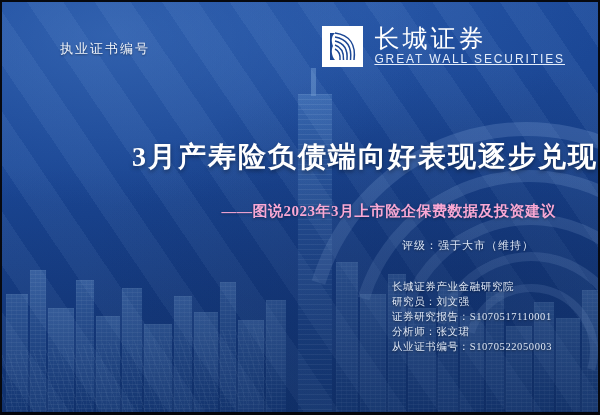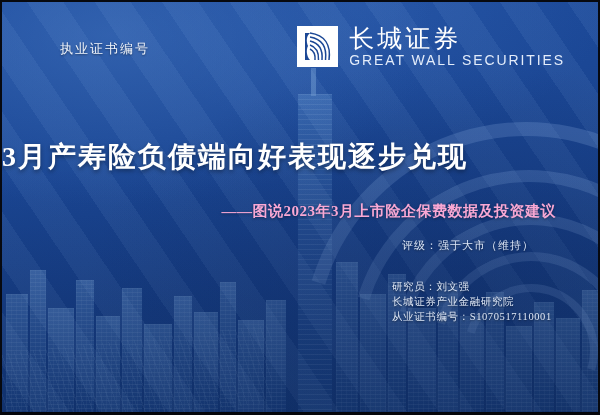--- a/index.html
+++ b/index.html
@@ -175,34 +175,35 @@
   }
   .logo-cn {
     font-size: 25px;
     color: #ffffff;
     letter-spacing: 3px;
     line-height: 1;
     white-space: nowrap;
     font-family: "Liberation Serif", "DejaVu Serif", serif;
   }
   .logo-en {
-    font-size: 14px;
+    font-size: 12px;
     color: #e3ecfa;
     letter-spacing: 1.9px;
     line-height: 1;
     white-space: nowrap;
     font-family: "Liberation Sans", sans-serif;
+    text-decoration: underline;
   }
 
   .title {
     position: absolute;
     left: 0;
     right: 0;
     top: 136px;
-    text-align: left;
+    text-align: right;
     font-size: 28px;
     font-weight: bold;
     color: #ffffff;
     letter-spacing: 2px;
     text-shadow: 0 2px 4px rgba(0,0,0,0.40);
     white-space: nowrap;
   }
 
   .subtitle {
     position: absolute;
@@ -314,19 +315,21 @@
       </div>
     </div>
 
     <div class="title">3月产寿险负债端向好表现逐步兑现</div>
 
     <div class="subtitle">——图说2023年3月上市险企保费数据及投资建议</div>
 
     <div class="rating">评级：强于大市（维持）</div>
 
     <div class="meta">
+      <div class="meta-line">长城证券产业金融研究院</div>
       <div class="meta-line">研究员：刘文强</div>
-      <div class="meta-line">长城证券产业金融研究院</div>
-      <div class="meta-line">从业证书编号：S1070517110001</div>
+      <div class="meta-line">证券研究报告：S1070517110001</div>
+      <div class="meta-line">分析师：张文珺</div>
+      <div class="meta-line">从业证书编号：S1070522050003</div>
     </div>
 
   </div>
 </div>
 
 </body></html>

